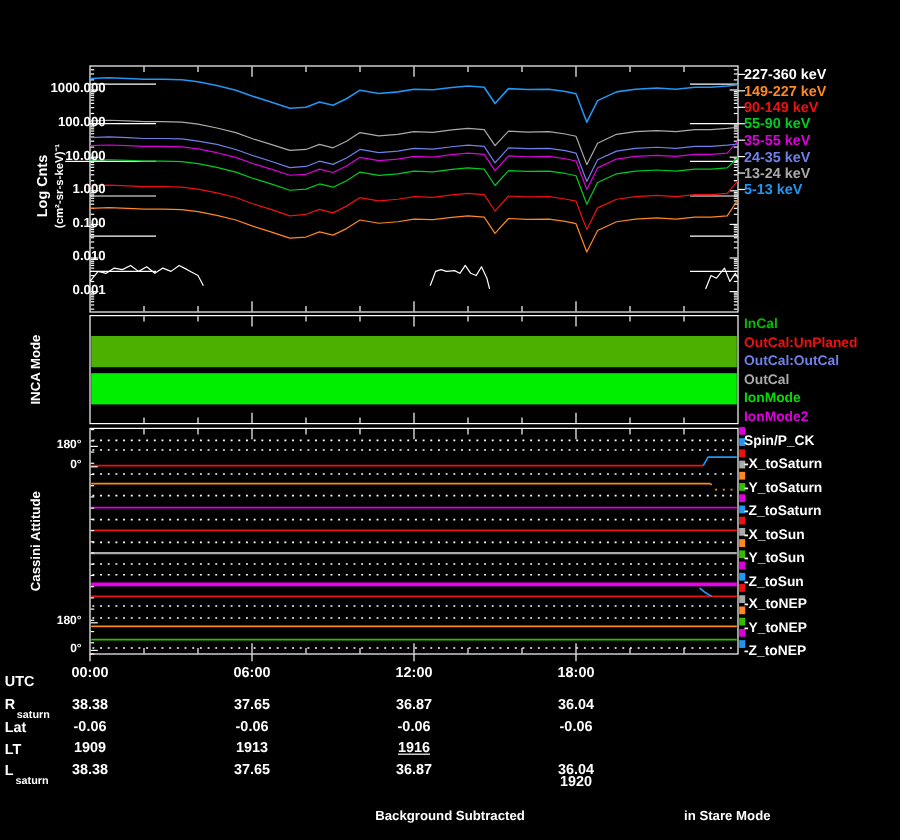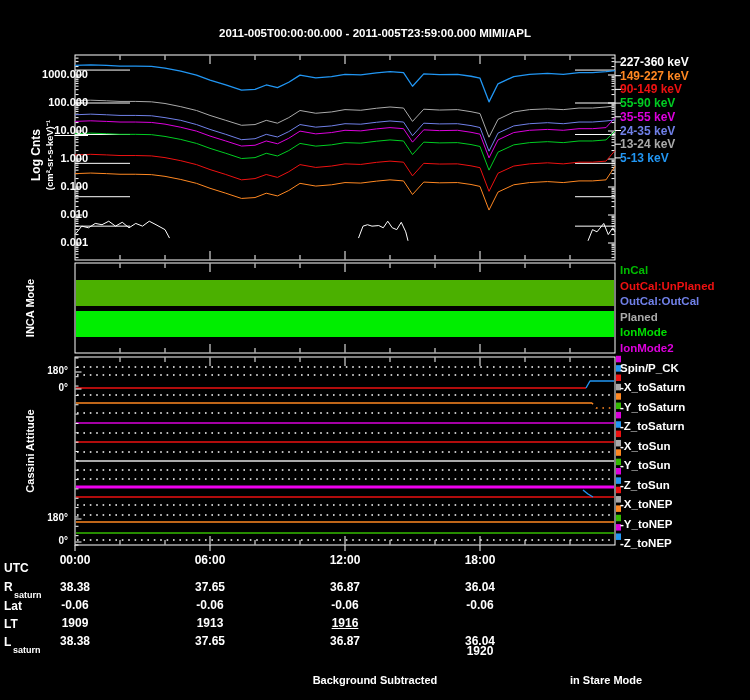--- a/index.html
+++ b/index.html
@@ -324,21 +324,20 @@
       <rect x="616" y="468" width="5" height="6.5" fill="#dd00dd"></rect>
       <rect x="616" y="477.35" width="5" height="6.5" fill="#2196f3"></rect>
       <rect x="616" y="486.7" width="5" height="6.5" fill="#ee1111"></rect>
       <rect x="616" y="496.05" width="5" height="6.5" fill="#aaaaaa"></rect>
       <rect x="616" y="505.40000000000003" width="5" height="6.5" fill="#ff8822"></rect>
       <rect x="616" y="514.75" width="5" height="6.5" fill="#33bb00"></rect>
       <rect x="616" y="524.0999999999999" width="5" height="6.5" fill="#dd00dd"></rect>
       <rect x="616" y="533.4499999999999" width="5" height="6.5" fill="#2196f3"></rect>
     </svg>
 
-  <div class="abs ctr subtitle" style="left:375px;top:27px;">2011-005T00:00:00.000 - 2011-005T23:59:00.000 MIMI/APL</div>
 
   <div class="rot" style="left:42px;top:155px;">
     <div style="font-size:12px;">Log Cnts</div>
     <div style="font-size:9.5px;">(cm²-sr-s-keV)⁻¹</div>
   </div>
   <div class="rot" style="left:30px;top:308px;font-size:11px;">INCA Mode</div>
   <div class="rot" style="left:30px;top:451px;font-size:11px;">Cassini Attitude</div>
 
   <div id="yticks">
       <div class="ytick" style="left:0;top:68px;">1000.000</div>
@@ -356,21 +355,21 @@
       <div class="leg" style="top: 96.1px; color: rgb(0, 204, 34);">55-90 keV</div>
       <div class="leg" style="top: 109.8px; color: rgb(221, 0, 221);">35-55 keV</div>
       <div class="leg" style="top: 123.5px; color: rgb(112, 128, 232);">24-35 keV</div>
       <div class="leg" style="top: 137.2px; color: rgb(170, 170, 170);">13-24 keV</div>
       <div class="leg" style="top: 150.9px; color: rgb(33, 150, 243);">5-13 keV</div>
     </div>
   <div id="inca-legend">
       <div class="leg leg-sm" style="top: 264px; color: rgb(0, 187, 0);">InCal</div>
       <div class="leg leg-sm" style="top: 279.6px; color: rgb(238, 17, 17);">OutCal:UnPlaned</div>
       <div class="leg leg-sm" style="top: 295.2px; color: rgb(112, 128, 232);">OutCal:OutCal</div>
-      <div class="leg leg-sm" style="top: 310.8px; color: rgb(170, 170, 170);">Planed</div>
+      <div class="leg leg-sm" style="top: 310.8px; color: rgb(170, 170, 170);">OutCal</div>
       <div class="leg leg-sm" style="top: 326.4px; color: rgb(0, 221, 0);">IonMode</div>
       <div class="leg leg-sm" style="top: 342px; color: rgb(221, 0, 221);">IonMode2</div>
     </div>
   <div id="att-legend">
       <div class="leg leg-sm" style="top:362px;">Spin/P_CK</div>
       <div class="leg leg-sm" style="top:381.45px;">-X_toSaturn</div>
       <div class="leg leg-sm" style="top:400.9px;text-align:center;">-Y_toSaturn</div>
       <div class="leg leg-sm" style="top:420.35px;">-Z_toSaturn</div>
       <div class="leg leg-sm" style="top:439.8px;">-X_toSun</div>
       <div class="leg leg-sm" style="top:459.25px;">-Y_toSun</div>

